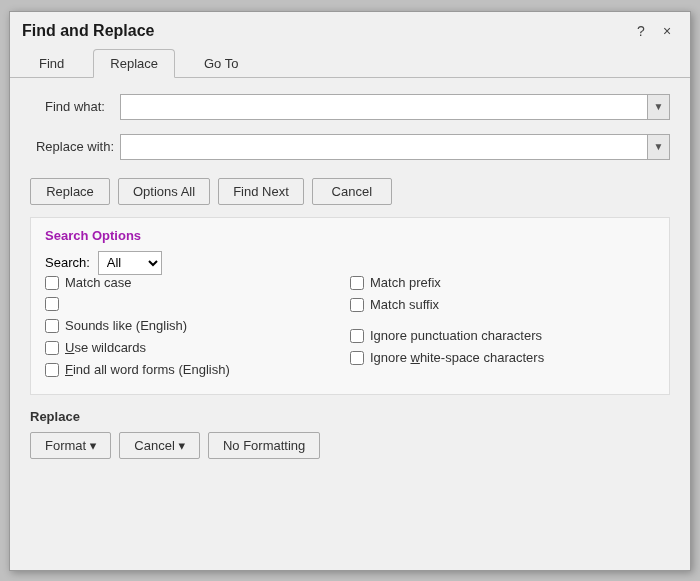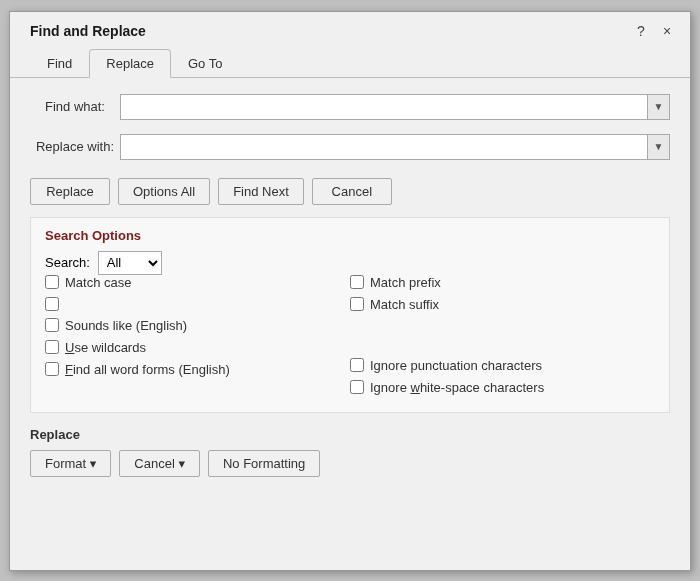--- a/index.html
+++ b/index.html
@@ -29,24 +29,23 @@
       align-items: center;
       justify-content: space-between;
       border-bottom: none;
     }
     .title-bar-left {
       display: flex;
       align-items: center;
       gap: 8px;
     }
     .title-text {
-      font-size: 14px;
+      font-size: 16px;
       font-weight: 600;
       color: #1a1a1a;
-      margin-left: 8px;
     }
     .title-bar-right {
       display: flex;
       align-items: center;
       gap: 4px;
     }
     .title-btn {
       background: none;
       border: none;
       cursor: pointer;
@@ -55,22 +54,22 @@
       display: flex;
       align-items: center;
       justify-content: center;
       font-size: 14px;
       color: #444;
       border-radius: 2px;
     }
 
     .tabs {
       display: flex;
-      padding: 6px 12px 0 20px;
-      gap: 0;
+      padding: 6px 12px 0 12px;
+      gap: 12px;
       border-bottom: 1px solid #bbb;
       background: #f0f0f0;
     }
     .tab {
       padding: 6px 16px;
       cursor: pointer;
       border: 1px solid transparent;
       border-bottom: none;
       background: none;
       font-size: 13px;
@@ -145,21 +144,21 @@
       background: #f0f0f0;
       cursor: pointer;
       font-size: 13px;
       color: #333;
       border-radius: 2px;
       min-width: 80px;
     }
 
     .section-label {
       font-size: 13px;
-      color: #7f1d1d;
+      color: #a21caf;
       margin-bottom: 8px;
       font-weight: 600;
     }
 
     .search-options {
       background: #f8f8f8;
       border: 1px solid #ddd;
       padding: 10px 14px;
       margin-bottom: 14px;
     }
@@ -177,21 +176,21 @@
       cursor: pointer;
     }
 
     .checkboxes-grid {
       display: grid;
       grid-template-columns: 1fr 1fr;
       gap: 0;
     }
     .checkbox-item {
       display: flex;
-      align-items: center;
+      align-items: flex-end;
       gap: 6px;
       margin-bottom: 7px;
     }
     .checkbox-item input[type="checkbox"] {
       width: 14px;
       height: 14px;
       cursor: pointer;
       accent-color: #0078d7;
     }
     .checkbox-item label {
@@ -299,21 +298,21 @@
 
         <div>
           <div class="checkbox-item">
             <input type="checkbox" id="match_prefix" style="">
             <label for="match_prefix">Match prefix</label>
           </div>
           <div class="checkbox-item">
             <input type="checkbox" id="match_suffix" style="">
             <label for="match_suffix">Match suffix</label>
           </div>
-          <div class="checkbox-item" style="margin-top: 46px;">
+          <div class="checkbox-item" style="margin-top: 16px;">
             <input type="checkbox" id="ignore_punctuation" style="">
             <label for="ignore_punctuation">Ignore punctuation characters</label>
           </div>
           <div class="checkbox-item">
             <input type="checkbox" id="ignore_whitespace" style="">
             <label for="ignore_whitespace">Ignore <span class="underline">w</span>hite-space characters</label>
           </div>
         </div>
       </div>
     </div>

